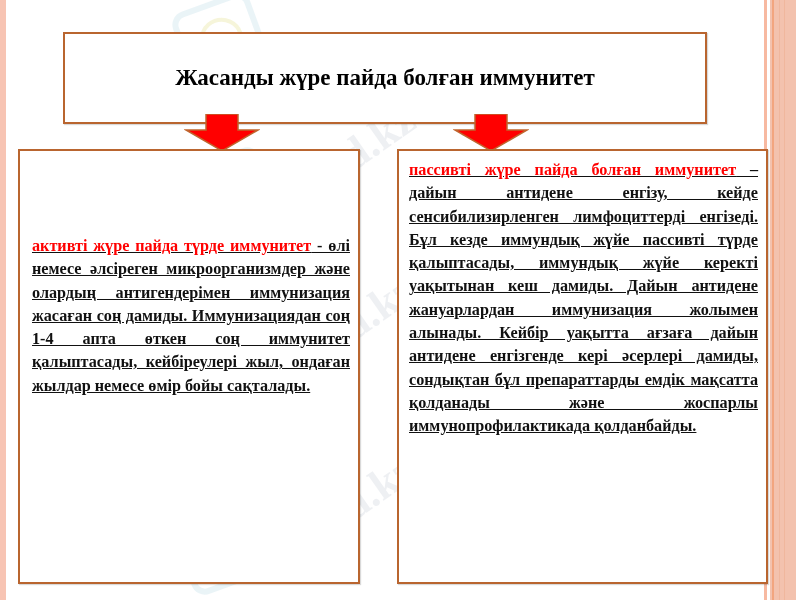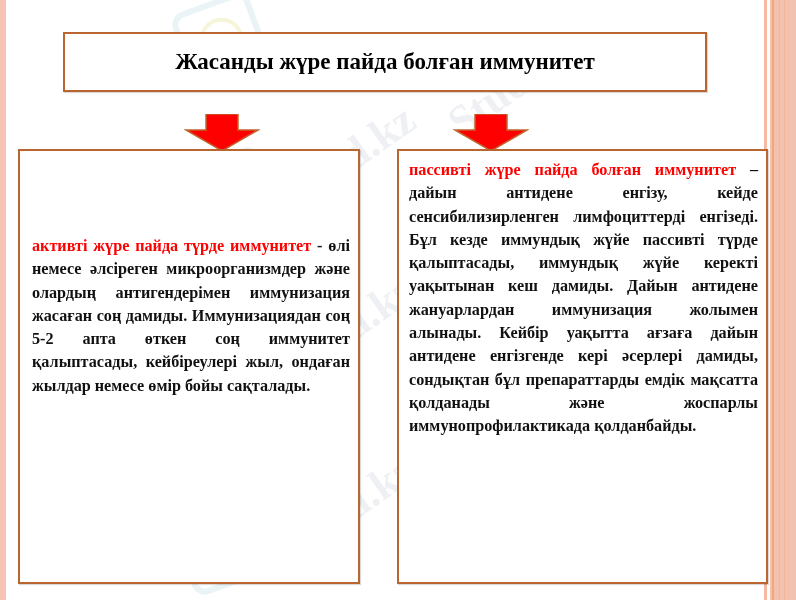--- a/index.html
+++ b/index.html
@@ -36,34 +36,35 @@
       border: 4px solid rgba(230,225,150,0.35); border-radius: 50%;
     }
 
     .box {
       position: absolute; background: #ffffff;
       border: 2px solid #b9652f;
       box-shadow: 1px 1px 1px rgba(0,0,0,0.15);
       box-sizing: border-box;
     }
     .title-box {
-      left: 63px; top: 32px; width: 644px; height: 60px;
+      left: 63px; top: 32px; width: 644px; height: 92px;
       display: flex; align-items: center; justify-content: center;
     }
     .title-text {
       font-size: 23px; font-weight: bold; color: #000;
       font-family: "Liberation Serif", serif;
     }
     .left-box { left: 18px; top: 149px; width: 342px; height: 435px; }
     .right-box { left: 397px; top: 149px; width: 371px; height: 435px; }
 
     .para {
       position: absolute; font-size: 16.2px; font-weight: bold; line-height: 23.3px;
       text-align: justify; color: #111;
       font-family: "Liberation Serif", serif;
+      text-decoration: underline;
     }
     .left-box .para { left: 12px; right: 8px; top: 84px; }
     .right-box .para { left: 10px; right: 8px; top: 8px; }
     .red { color: #ff0000; }
 
     .arrow { position: absolute; width: 76px; height: 38px; }
     .arrow-left { left: 184px; top: 114px; }
     .arrow-right { left: 453px; top: 114px; }
   </style>
 </head>
@@ -94,21 +95,21 @@
 
 <svg class="arrow arrow-left" viewBox="0 0 76 38">
   <polygon points="22,0 54,0 54,16 74,16 38,37 2,16 22,16" fill="#ff0000" stroke="#c0652e" stroke-width="1.5"></polygon>
 </svg>
 <svg class="arrow arrow-right" viewBox="0 0 76 38">
   <polygon points="22,0 54,0 54,16 74,16 38,37 2,16 22,16" fill="#ff0000" stroke="#c0652e" stroke-width="1.5"></polygon>
 </svg>
 
 <div class="box left-box">
   <div class="para">
-    <span class="red">активті жүре пайда түрде иммунитет</span><span> - өлі немесе әлсіреген микроорганизмдер және олардың антигендерімен иммунизация жасаған соң дамиды. Иммунизациядан соң 5-2 апта өткен соң иммунитет қалыптасады, кейбіреулері жыл, ондаған жылдар немесе өмір бойы сақталады.</span>
+    <span class="red">активті жүре пайда түрде иммунитет</span><span> - өлі немесе әлсіреген микроорганизмдер және олардың антигендерімен иммунизация жасаған соң дамиды. Иммунизациядан соң 1-4 апта өткен соң иммунитет қалыптасады, кейбіреулері жыл, ондаған жылдар немесе өмір бойы сақталады.</span>
   </div>
 </div>
 
 <div class="box right-box">
   <div class="para">
     <span class="red">пассивті жүре пайда болған иммунитет</span><span> – дайын антидене енгізу, кейде сенсибилизирленген лимфоциттерді енгізеді. Бұл кезде иммундық жүйе пассивті түрде қалыптасады, иммундық жүйе керекті уақытынан кеш дамиды. Дайын антидене жануарлардан иммунизация жолымен алынады. Кейбір уақытта ағзаға дайын антидене енгізгенде кері әсерлері дамиды, сондықтан бұл препараттарды емдік мақсатта қолданады және жоспарлы иммунопрофилактикада қолданбайды.</span>
   </div>
 </div>
 
 </body></html>

